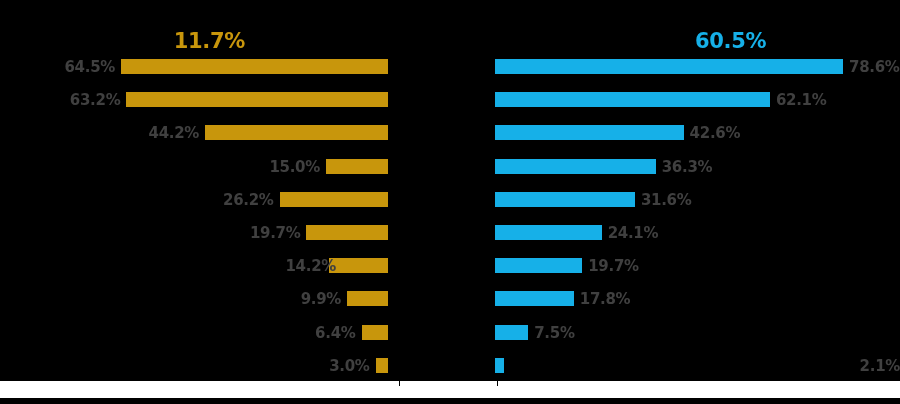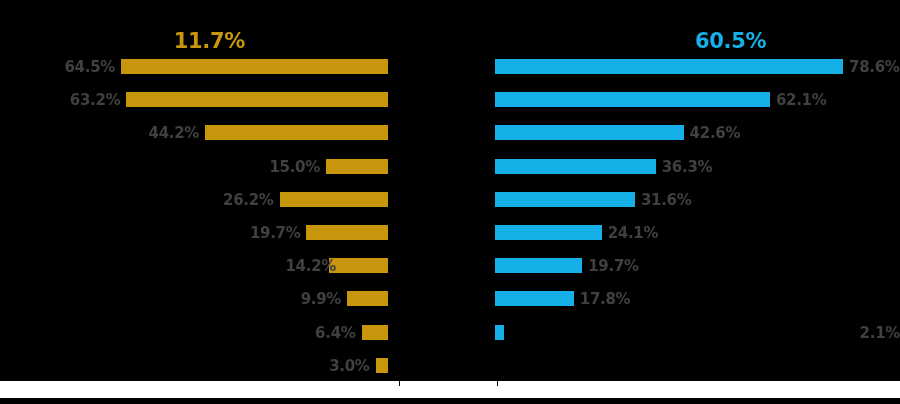--- a/index.html
+++ b/index.html
@@ -224,20 +224,24 @@
         </div>
         <div class="row">
           <div class="bar" style="width: 87.2214px;"></div>
           <div class="bar-label" style="left: 138.221px; right: 0px;">19.7%</div>
         </div>
         <div class="row">
           <div class="bar" style="width: 78.8092px;"></div>
           <div class="bar-label" style="left: 129.809px; right: 0px;">17.8%</div>
         </div>
         <div class="row">
+          <div class="bar" style="width: 33.2061px;"></div>
+          <div class="bar-label" style="left: 84.2061px; right: 0px;">7.5%</div>
+        </div>
+        <div class="row">
           <div class="bar" style="width: 9.29771px;"></div>
           <div class="bar-label" style="left: 60.2977px; right: 0px; text-align: right;">2.1%</div>
         </div>
       </div>
   </div>
 
   <div id="bottom-strip"></div>
   <div class="tick" style="left:399px"></div>
   <div class="tick" style="left:497px"></div>
   <div id="bottom-black"></div>

